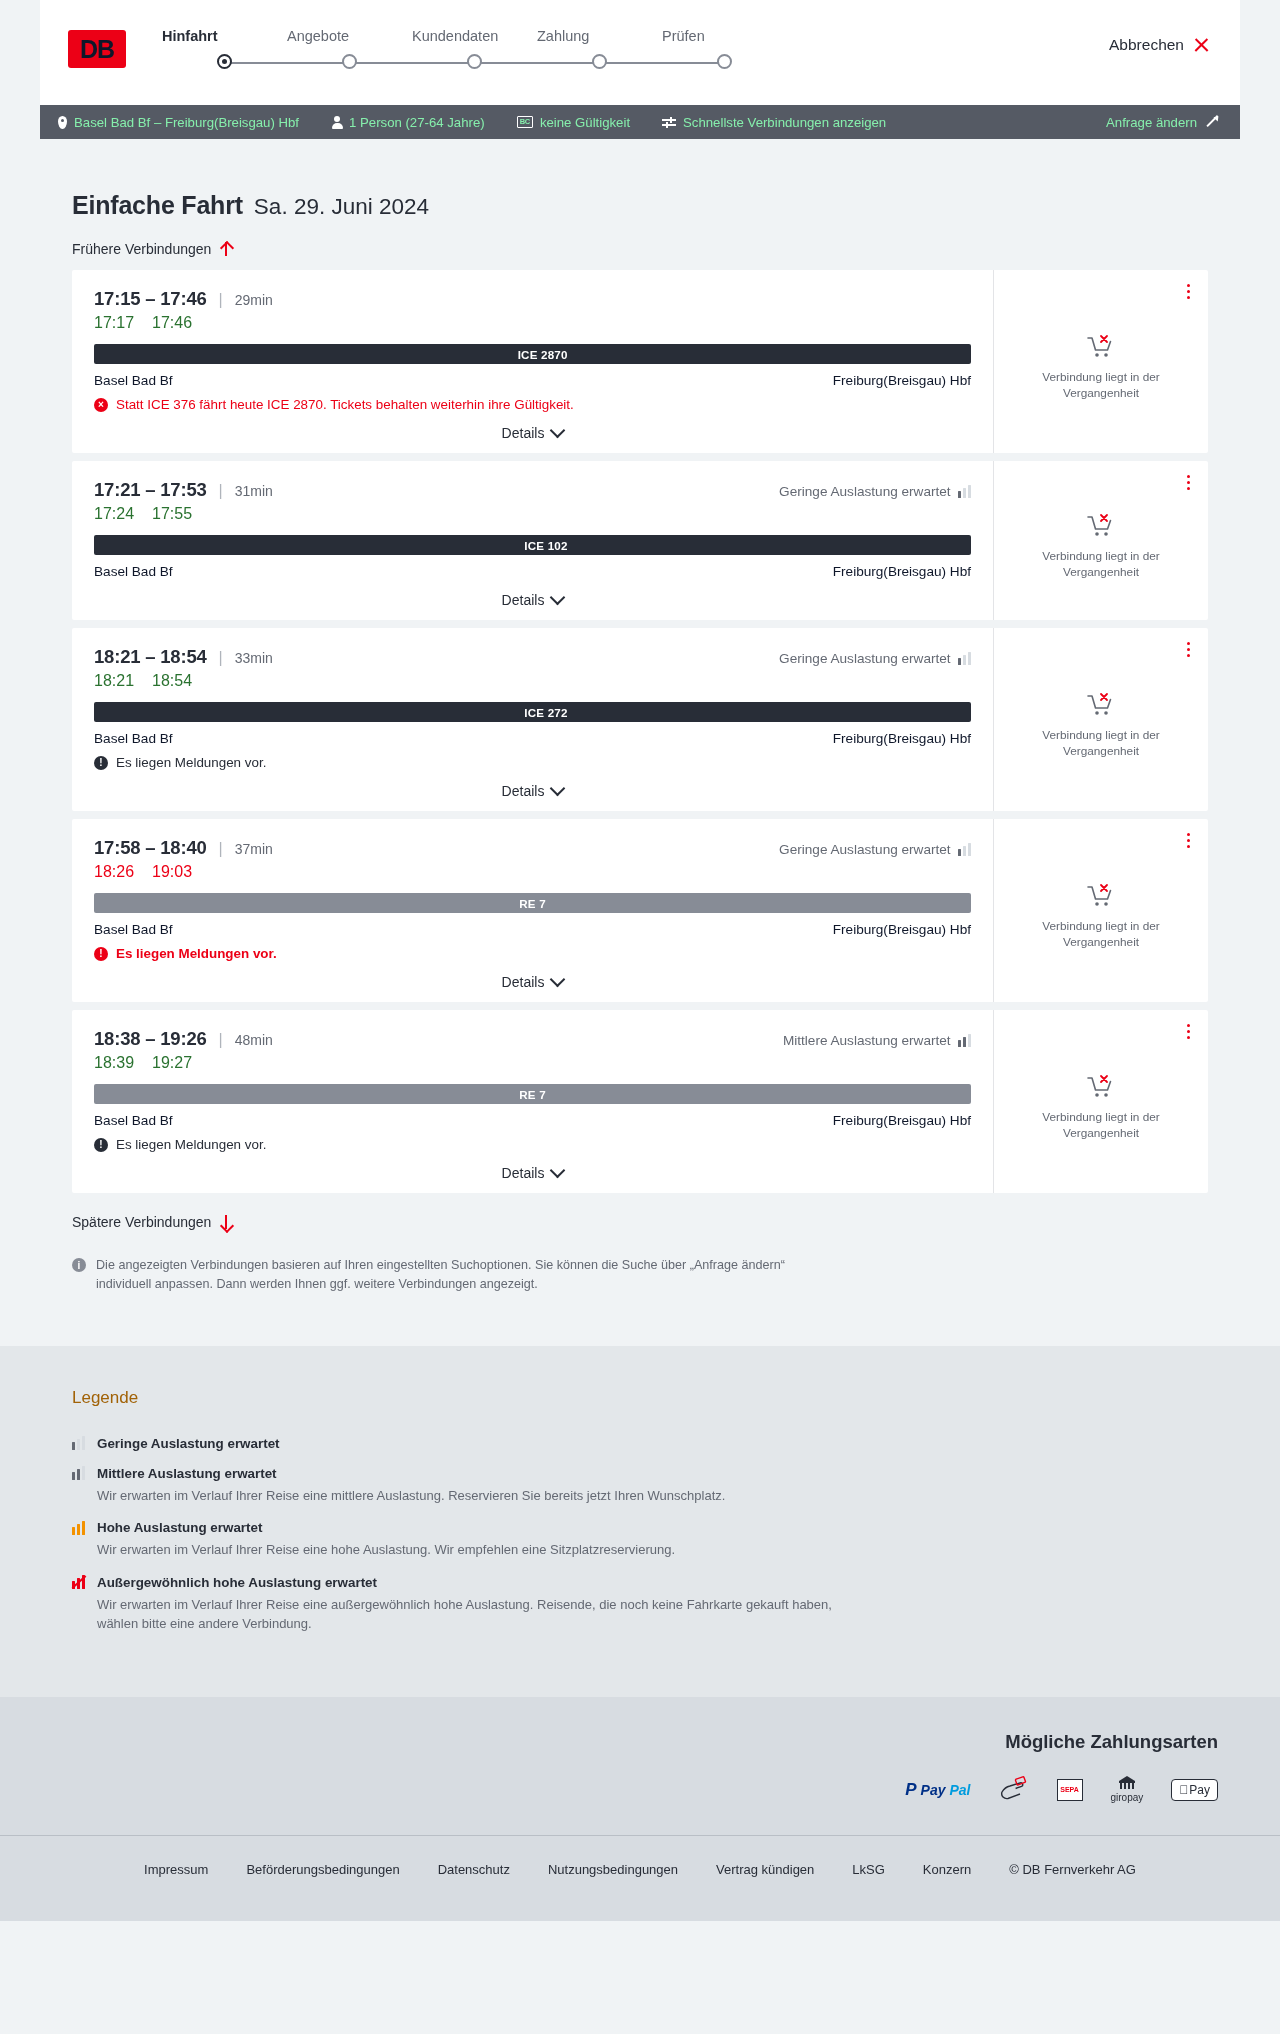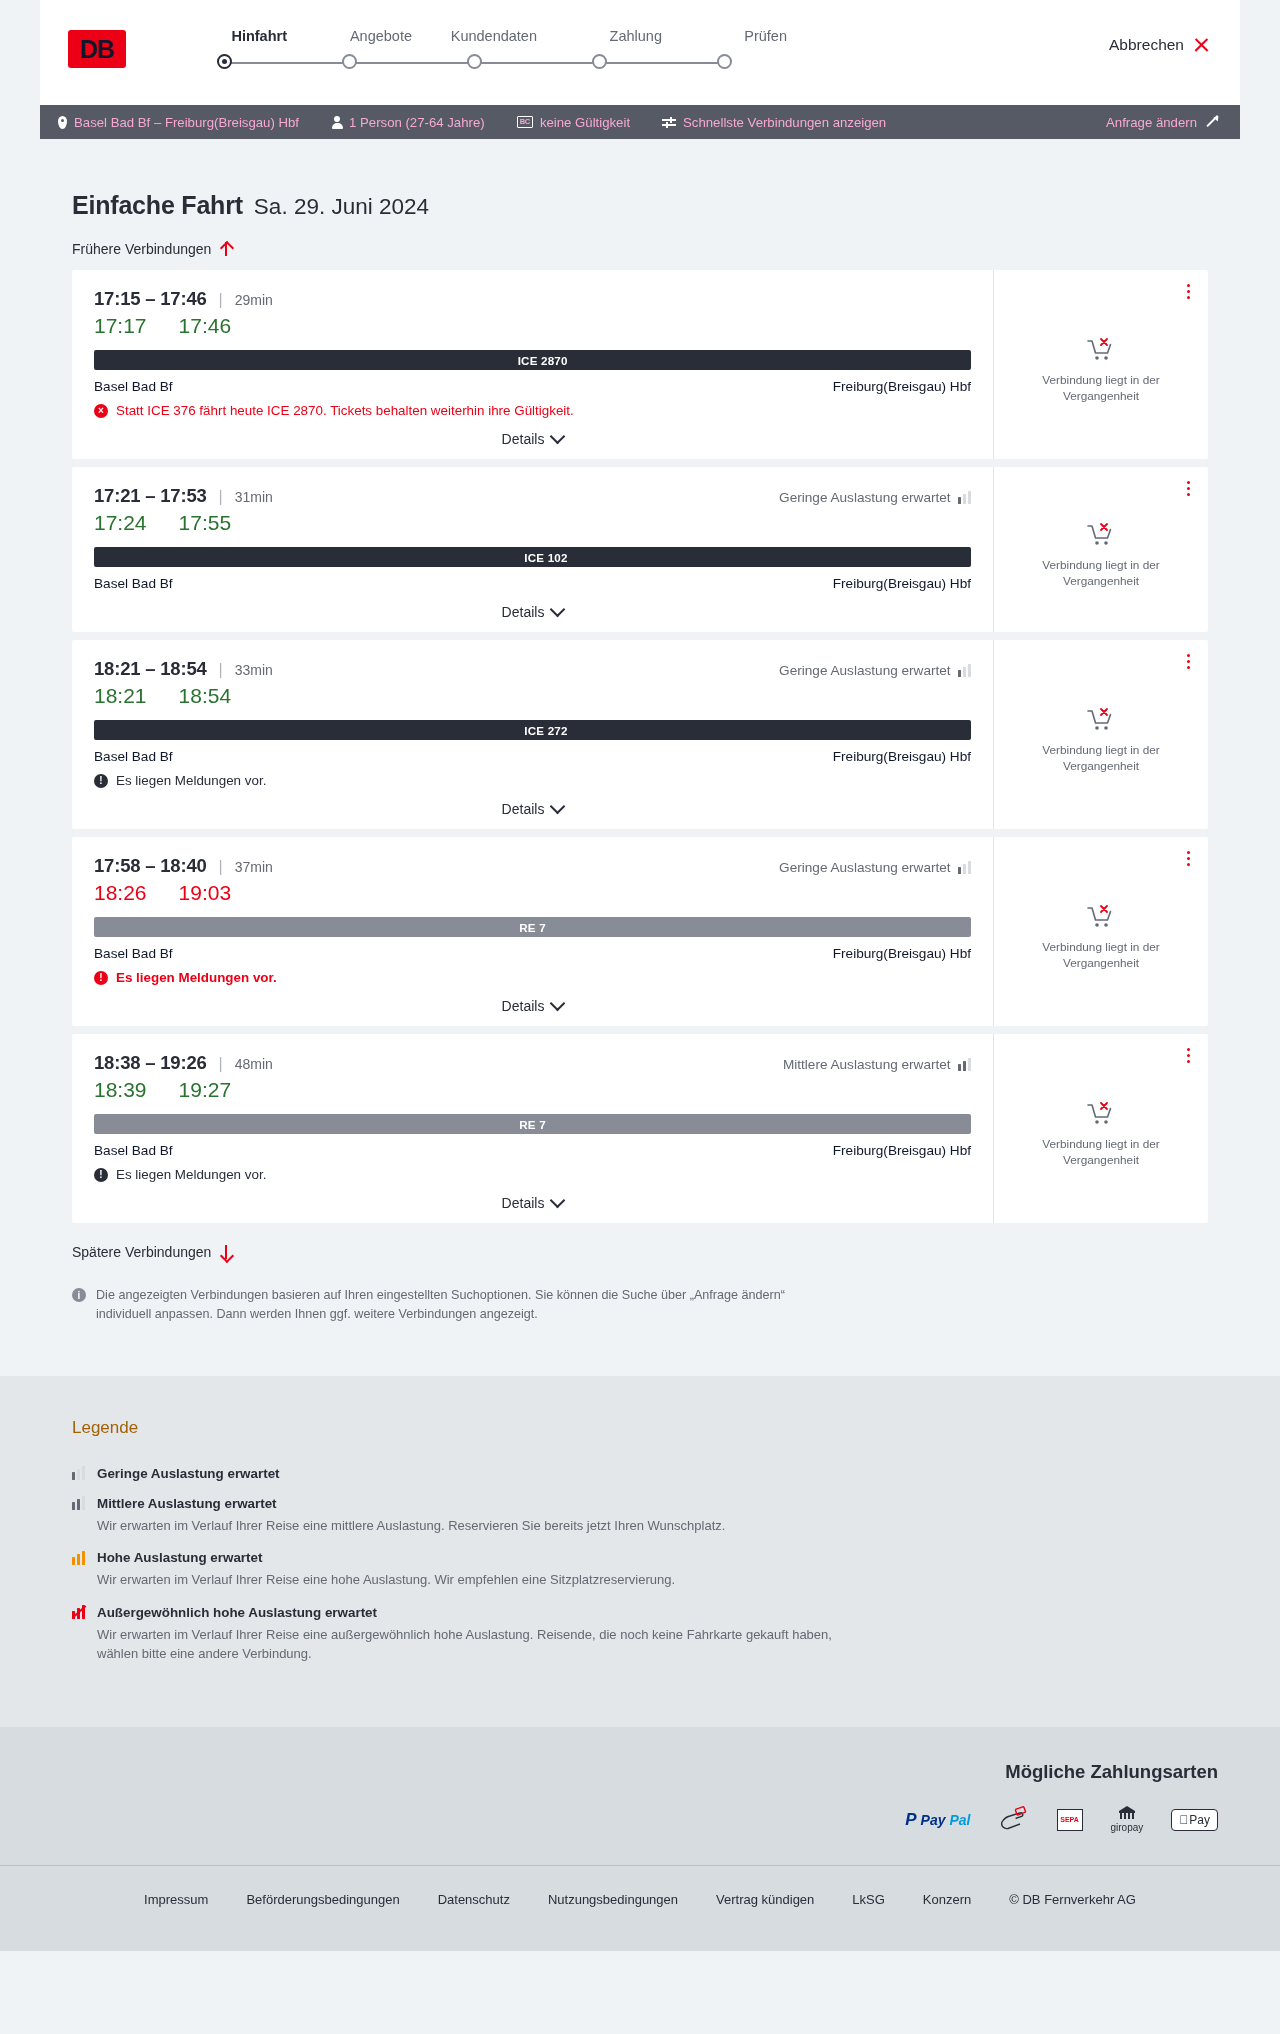--- a/index.html
+++ b/index.html
@@ -35,21 +35,21 @@
     font-weight: bold;
     font-size: 25px;
     letter-spacing: -1px;
     font-family: "Liberation Sans", sans-serif;
   }
 
   .stepper { margin-left: 36px; position: relative; padding-top: 4px; }
   .step-labels { display: flex; }
   .step-label {
     width: 125px;
-    text-align: right;
+    text-align: left;
     font-size: 14.5px;
     color: #646973;
   }
   .step-label.active { color: #282d37; font-weight: bold; }
   .step-dots { display: flex; position: relative; margin-top: 10px; }
   .step-dot-cell { width: 125px; display: flex; justify-content: center; position: relative; }
   .step-line {
     position: absolute;
     top: 8px; left: 62px;
     height: 2px;
@@ -88,21 +88,21 @@
     left: 0; top: 7px;
     width: 17px; height: 2.4px;
     background: #ec0016;
   }
   .x-icon::before { transform: rotate(45deg); }
   .x-icon::after { transform: rotate(-45deg); }
 
   
   .criteria {
     background: #555a64;
-    color: #f9a8d4;
+    color: #86efac;
     height: 34px;
     display: flex;
     align-items: center;
     font-size: 13.2px;
     padding: 0 22px 0 18px;
     position: relative;
   }
   .crit-item { display: flex; align-items: center; gap: 7px; margin-right: 32px; white-space: nowrap; }
   .crit-edit { margin-left: auto; margin-right: 0; }
   .pin-icon {
@@ -237,21 +237,21 @@
   .bars { display: flex; align-items: flex-end; gap: 1.6px; height: 13px; }
   .bars b {
     display: block; width: 3.4px; background: #d7dce1; border-radius: 0.5px;
   }
   .bars b:nth-child(1) { height: 7px; }
   .bars b:nth-child(2) { height: 10px; }
   .bars b:nth-child(3) { height: 13px; }
   .bars.lvl1 b:nth-child(1) { background: #646973; }
   .bars.lvl2 b:nth-child(1), .bars.lvl2 b:nth-child(2) { background: #646973; }
 
-  .actual-row { display: flex; gap: 32px; margin-top: 4px; font-size: 21px; }
+  .actual-row { display: flex; gap: 18px; margin-top: 4px; font-size: 16px; }
   .actual-row span.ontime { color: #2a7230; }
   .actual-row span.delayed { color: #ec0016; }
 
   .train-bar {
     margin-top: 12px;
     height: 20px;
     border-radius: 2px;
     display: flex;
     align-items: center;
     font-size: 11.6px;

